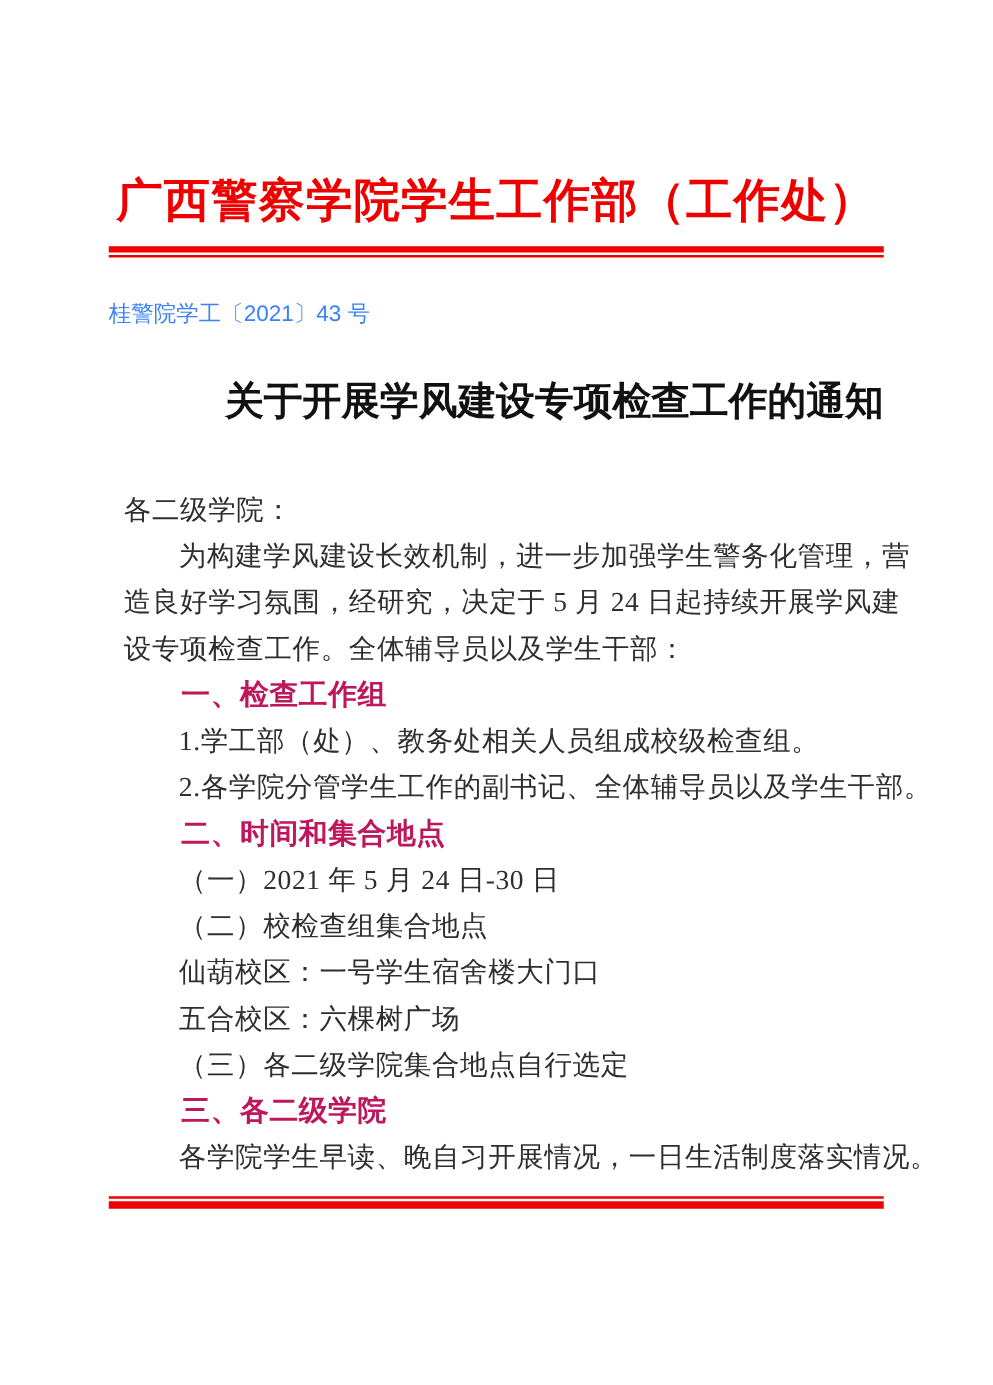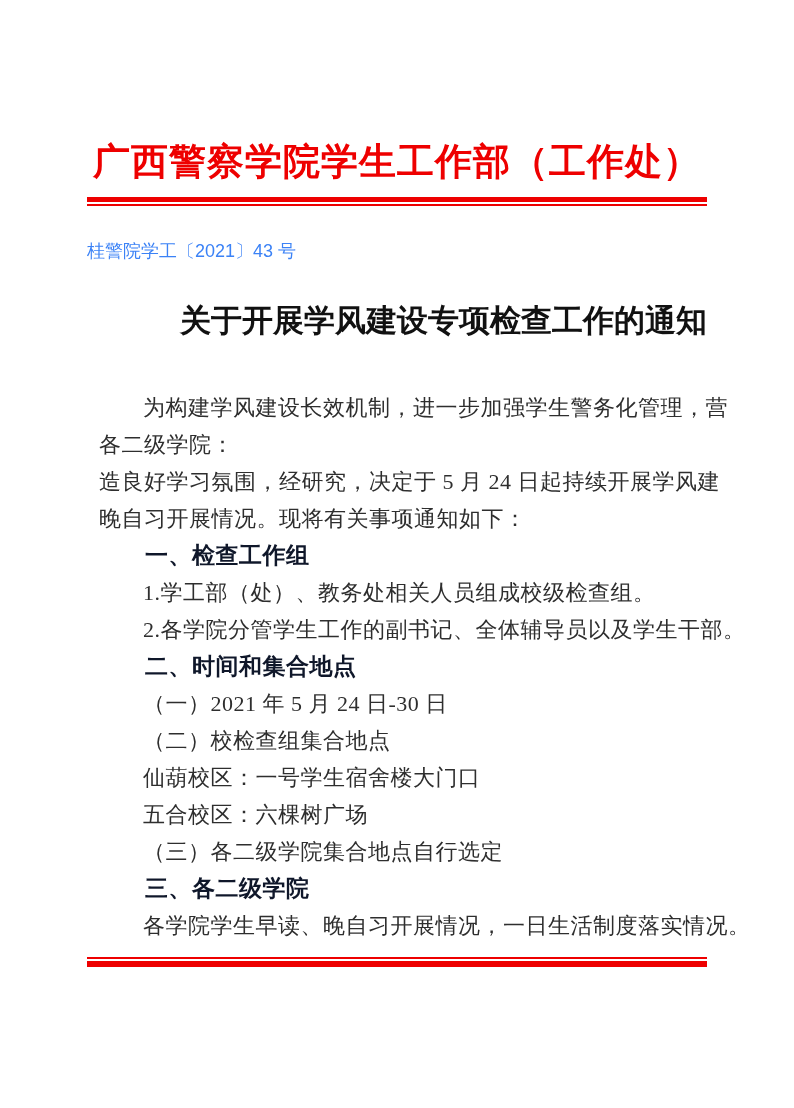--- a/index.html
+++ b/index.html
@@ -82,44 +82,44 @@
     letter-spacing: 0.5px;
   }
   .line.plain {
     font-family: "Liberation Serif", serif;
     font-weight: normal;
   }
   .line.heading {
     font-family: "Liberation Sans", sans-serif;
     font-weight: bold;
     font-size: 23px;
-    color: #0f172a;
+    color: #be185d;
   }
   .line.indent {
     text-indent: 2em;
   }
 </style>
 </head>
 <body>
 
 <div class="page">
 
   <div class="masthead">广西警察学院学生工作部（工作处）</div>
 
   <div class="rule rule-top"></div>
 
   <div class="doc-number">桂警院学工〔2021〕43 号</div>
 
   <h1 class="title">关于开展学风建设专项检查工作的通知</h1>
 
   <div class="body" id="body-lines">
+      <div class="line plain">各二级学院：</div>
       <div class="line plain indent">为构建学风建设长效机制，进一步加强学生警务化管理，营</div>
-      <div class="line plain">各二级学院：</div>
       <div class="line plain">造良好学习氛围，经研究，决定于 5 月 24 日起持续开展学风建</div>
-      <div class="line plain">晚自习开展情况。现将有关事项通知如下：</div>
+      <div class="line plain">设专项检查工作。全体辅导员以及学生干部：</div>
       <div class="line heading indent">一、检查工作组</div>
       <div class="line plain indent">1.学工部（处）、教务处相关人员组成校级检查组。</div>
       <div class="line plain indent">2.各学院分管学生工作的副书记、全体辅导员以及学生干部。</div>
       <div class="line heading indent">二、时间和集合地点</div>
       <div class="line plain indent">（一）2021 年 5 月 24 日-30 日</div>
       <div class="line plain indent">（二）校检查组集合地点</div>
       <div class="line plain indent">仙葫校区：一号学生宿舍楼大门口</div>
       <div class="line plain indent">五合校区：六棵树广场</div>
       <div class="line plain indent">（三）各二级学院集合地点自行选定</div>
       <div class="line heading indent">三、各二级学院</div>

